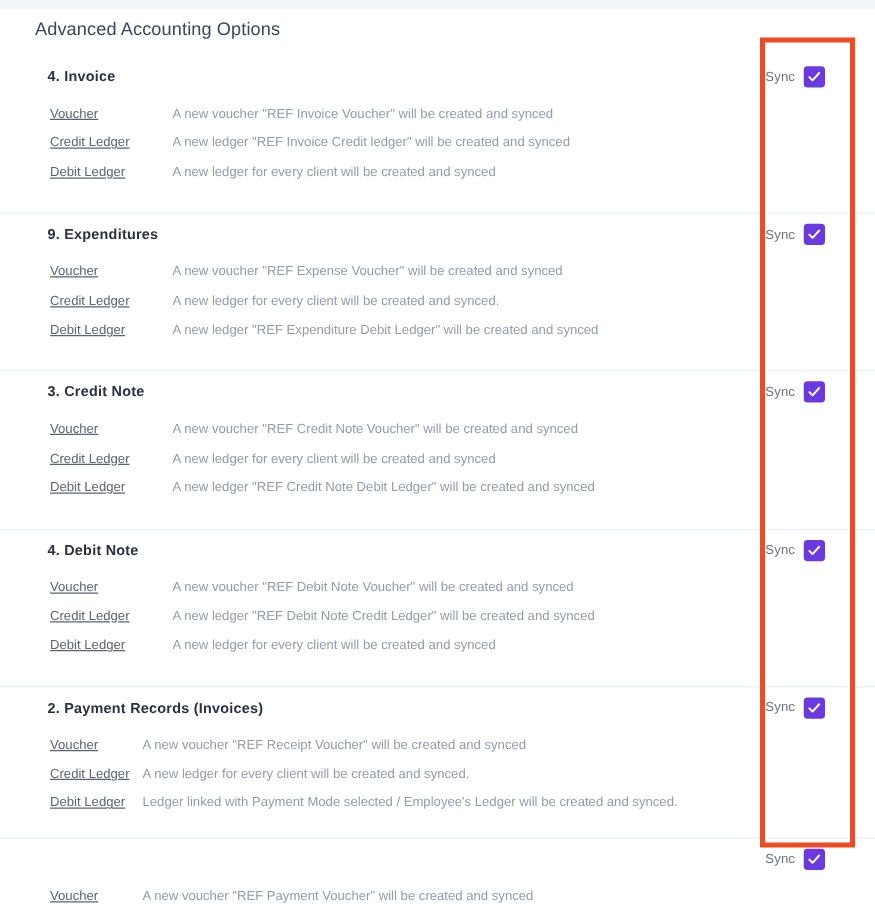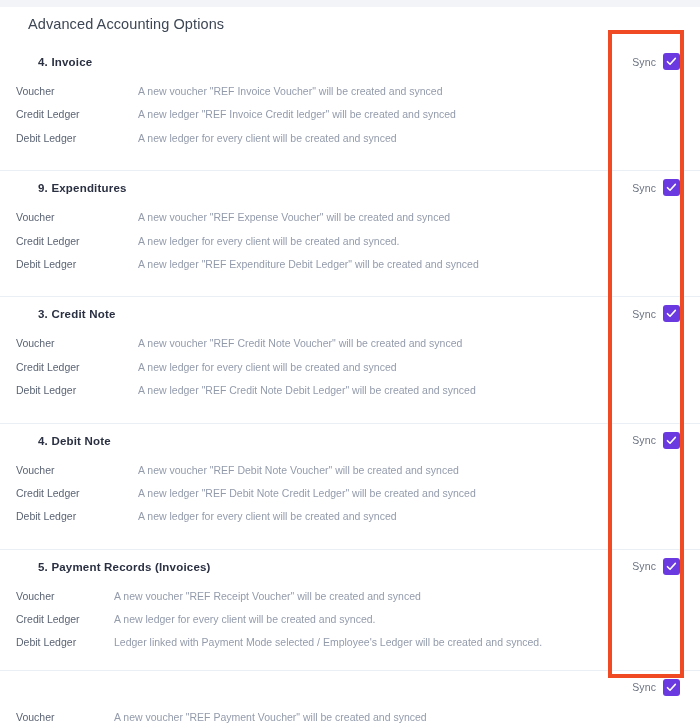--- a/index.html
+++ b/index.html
@@ -66,21 +66,21 @@
     left: 38px;
     top: 11px;
     font-size: 11.5px;
     font-weight: bold;
     color: #2a3042;
     letter-spacing: .2px;
     white-space: nowrap;
   }
   .sync-wrap {
     position: absolute;
-    right: 20px;
+    right: 40px;
     top: 8px;
     display: flex;
     align-items: center;
     gap: 7px;
   }
   .sync-label {
     font-size: 10.5px;
     color: #6b7280;
     letter-spacing: .1px;
   }
@@ -95,25 +95,26 @@
     cursor: pointer;
   }
   .checkbox svg { display: block; }
   .rows { position: relative; }
   .row {
     position: relative;
     height: 23.4px;
   }
   .row-label {
     position: absolute;
-    left: 16px;
+    left: 40px;
     top: 3px;
     font-size: 10.5px;
     color: #5b6474;
     white-space: nowrap;
+    text-decoration: underline;
   }
   .row-desc {
     position: absolute;
     left: 138px;
     top: 3px;
     font-size: 10.5px;
     color: #939bab;
     white-space: nowrap;
   }
   .section.tight .row-desc { left: 114px; }
@@ -265,21 +266,21 @@
                 <div class="row-label">Debit Ledger</div>
                 <div class="row-desc">A new ledger for every client will be created and synced</div>
               </div>
             </div>
             <div class="sec-pad-bottom"></div>
           </div>
         </div>
         <div class="section tight">
           <div class="section-inner">
             <div class="sec-head">
-              <div class="sec-title">5. Payment Records (Invoices)</div>
+              <div class="sec-title">2. Payment Records (Invoices)</div>
               <div class="sync-wrap">
                 <span class="sync-label">Sync</span>
                 <span class="checkbox">
                   <span>
                     <svg width="11" height="11" viewBox="0 0 12 12" aria-hidden="true">
                       <path d="M1.6 6.2 L4.4 9 L10.2 2.6" fill="none" stroke="#ffffff" stroke-width="1.7" stroke-linecap="round" stroke-linejoin="round"></path>
                     </svg>
                   </span>
                 </span>
               </div>

